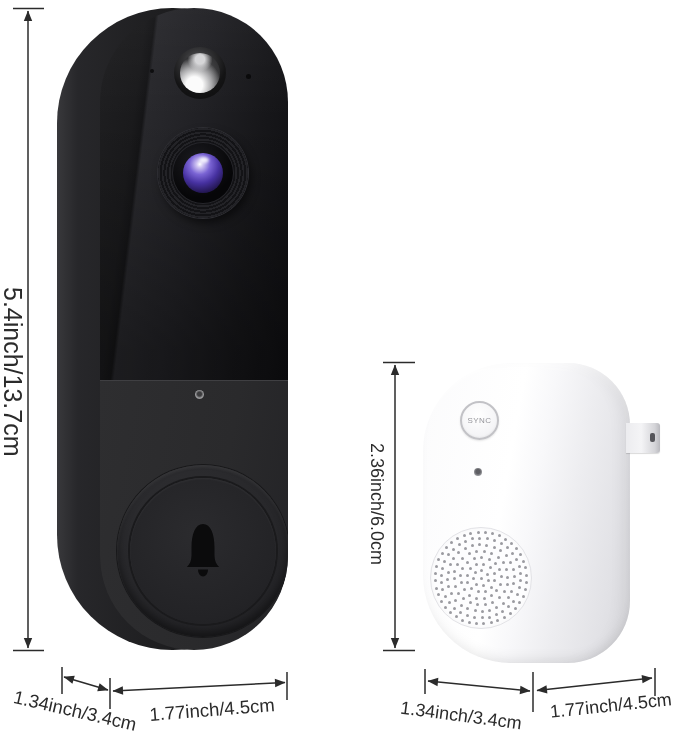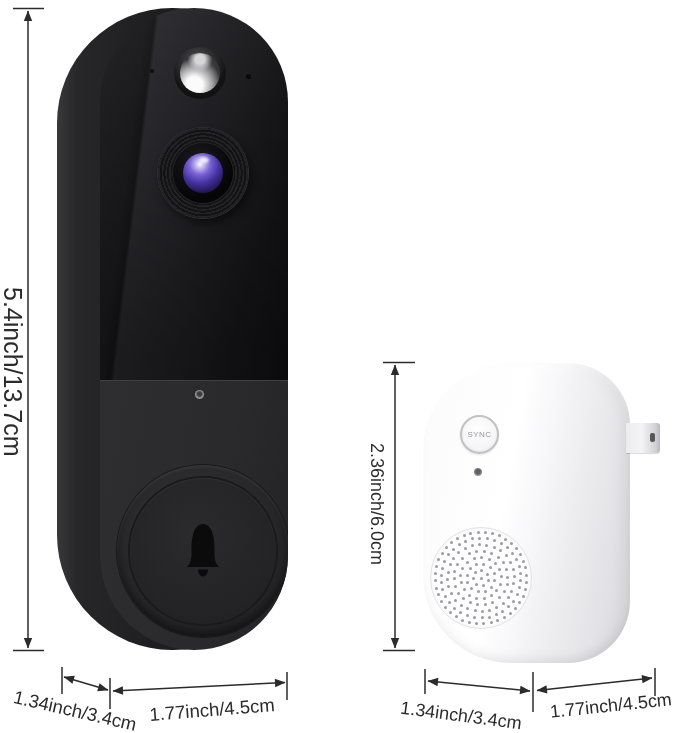--- a/index.html
+++ b/index.html
@@ -50,21 +50,21 @@
 
   
   .chime{left:423px;top:363px;width:207px;height:300px;border-radius:88px 62px 62px 88px;
     background:linear-gradient(100deg,#fbfbfc 0%,#ffffff 40%,#f8f8fa 52%,#ededf0 68%,#e2e2e6 86%,#d8d8dc 100%);
     box-shadow:inset 0 -10px 14px -8px rgba(0,0,0,0.10),inset -14px 0 18px -10px rgba(0,0,0,0.08),
                inset 0 10px 12px -9px rgba(255,255,255,0.9);}
   .prong{left:203px;top:60px;width:34px;height:30px;border-radius:0 3px 3px 0;
     background:linear-gradient(to right,#ececef 0%,#f4f4f6 45%,#d4d4d8 85%,#b9b9be 100%);
     box-shadow:0 1px 1px rgba(0,0,0,0.15);}
   .prong-slot{left:24px;top:10px;width:5px;height:9px;border-radius:2px;background:#55555a;}
-  .sync-button{left:37px;top:52px;width:35px;height:35px;border-radius:50%;
+  .sync-button{left:37px;top:38px;width:35px;height:35px;border-radius:50%;
     border:2px solid #c2c2c6;
     background:radial-gradient(circle at 45% 35%,#ffffff 0%,#f4f4f6 70%,#e9e9ec 100%);
     box-shadow:0 1px 2px rgba(0,0,0,0.10),inset 0 -1px 2px rgba(0,0,0,0.05);
     display:flex;align-items:center;justify-content:center;}
   .sync-text{font-size:8px;color:#96969b;letter-spacing:0.5px;}
   .chime-led{left:51px;top:105px;width:8px;height:8px;border-radius:50%;
     background:radial-gradient(circle at 50% 45%,#5e5e63 0 35%,#999a9e 70%,#b9b9bd 100%);}
   .speaker{left:7px;top:164px;width:100px;height:100px;border-radius:50%;
     border:1px solid #e2e2e6;background:#fdfdfe;
     box-shadow:inset 0 0 6px rgba(0,0,0,0.03);}

